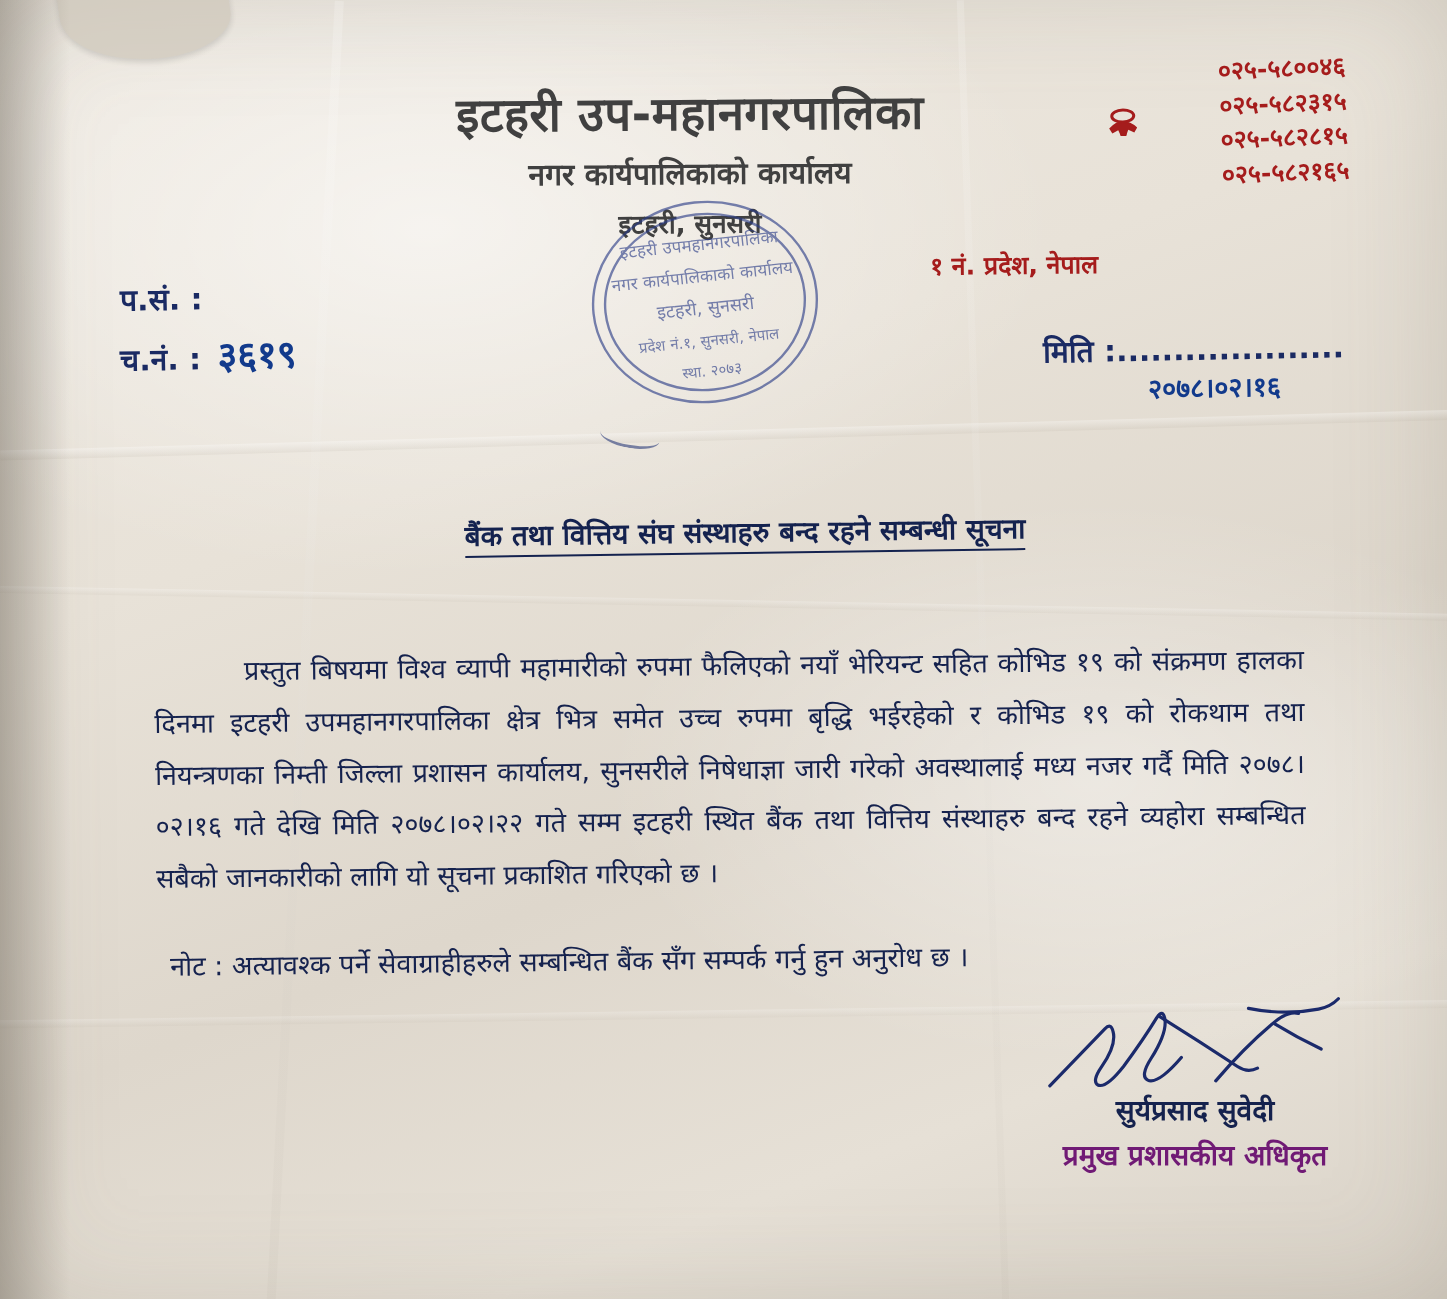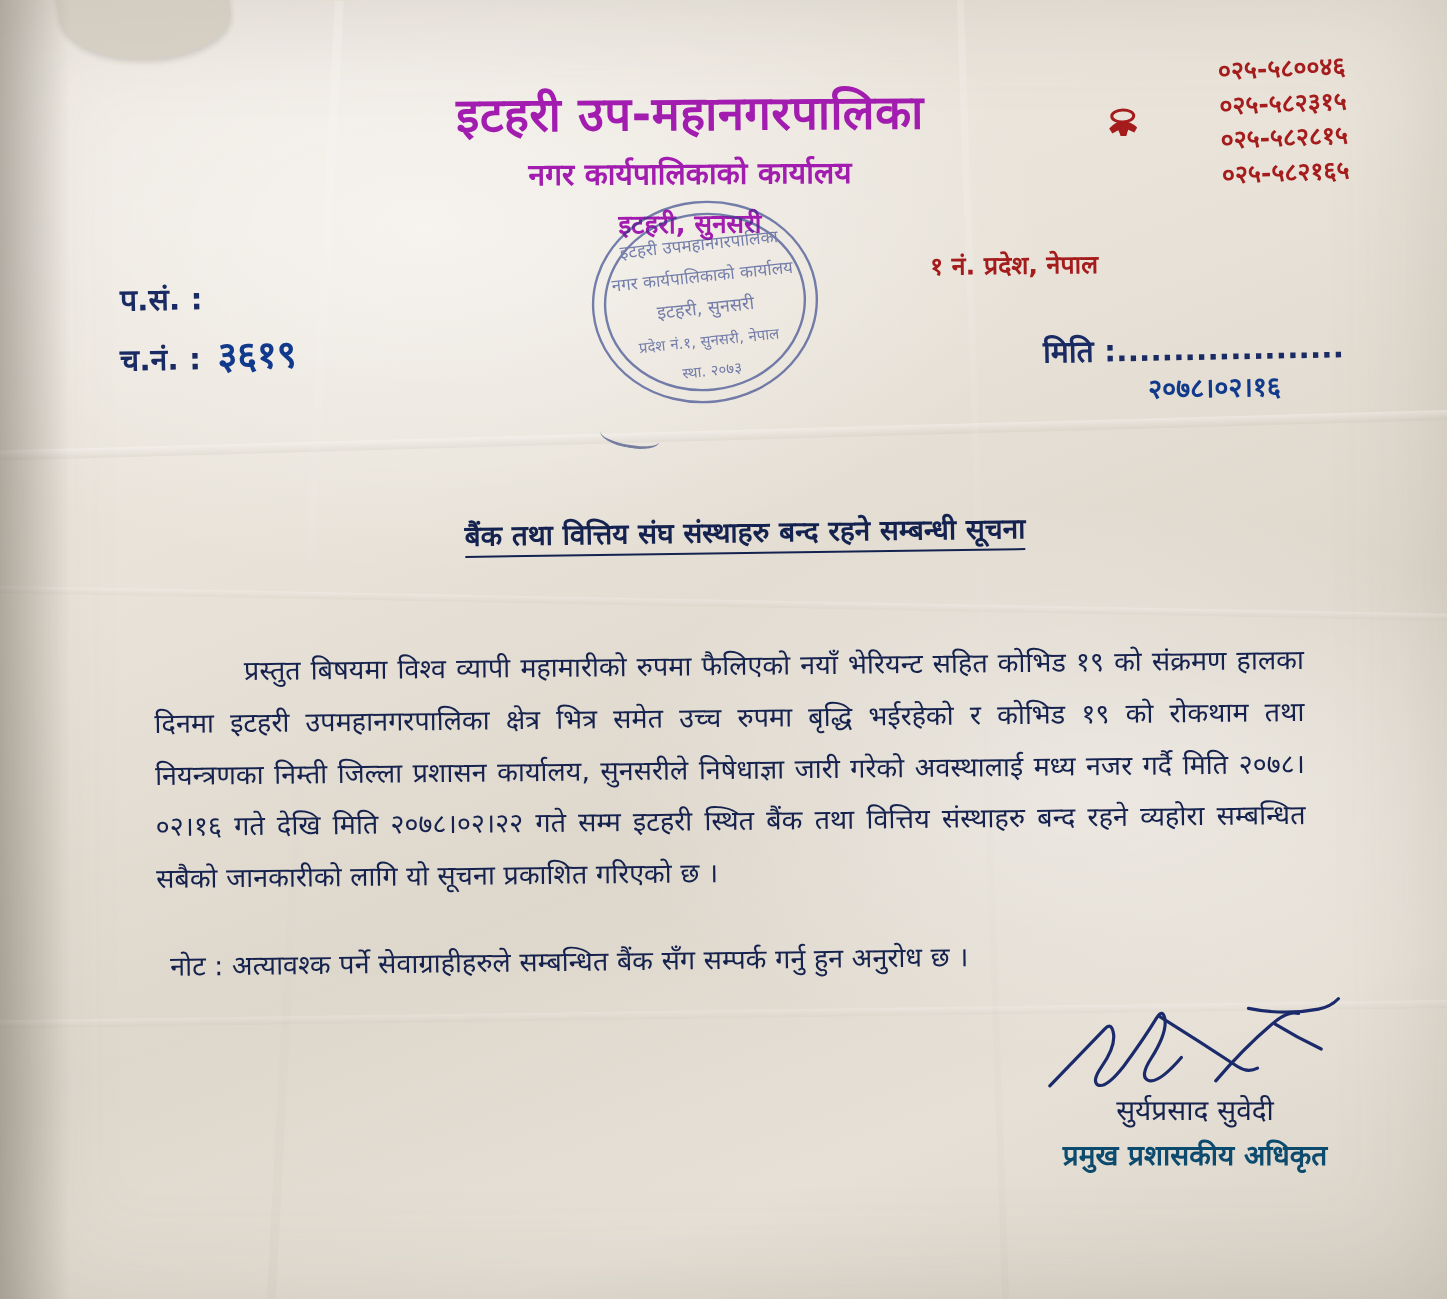--- a/index.html
+++ b/index.html
@@ -67,21 +67,21 @@
   }
   .emblem svg { width: 100%; height: 100%; }
 
   
   .hdr {
     position: absolute;
     left: 250px;
     top: 88px;
     width: 880px;
     text-align: center;
-    color: #a21caf;
+    color: #404040;
   }
   .hdr .org {
     font-family: "DejaVu Sans", sans-serif;
     font-size: 47px;
     font-weight: bold;
     letter-spacing: 0.5px;
     line-height: 1.1;
     transform: rotate(-0.4deg);
   }
   .hdr .office {
@@ -223,32 +223,32 @@
     width: 320px;
     height: 130px;
   }
   .sig-name {
     position: absolute;
     left: 0;
     top: 1090px;
     width: 470px;
     text-align: center;
     font-size: 28px;
-    font-weight: normal;
+    font-weight: bold;
     color: #15224e;
   }
   .sig-title {
     position: absolute;
     left: 0;
     top: 1135px;
     width: 470px;
     text-align: center;
     font-size: 28px;
     font-weight: bold;
-    color: #0c4a6e;
+    color: #701a75;
   }
   .sign-block {
     position: absolute;
     left: 960px;
     top: 0;
     width: 470px;
     height: 1299px;
     pointer-events: none;
   }
   .stray-mark {

